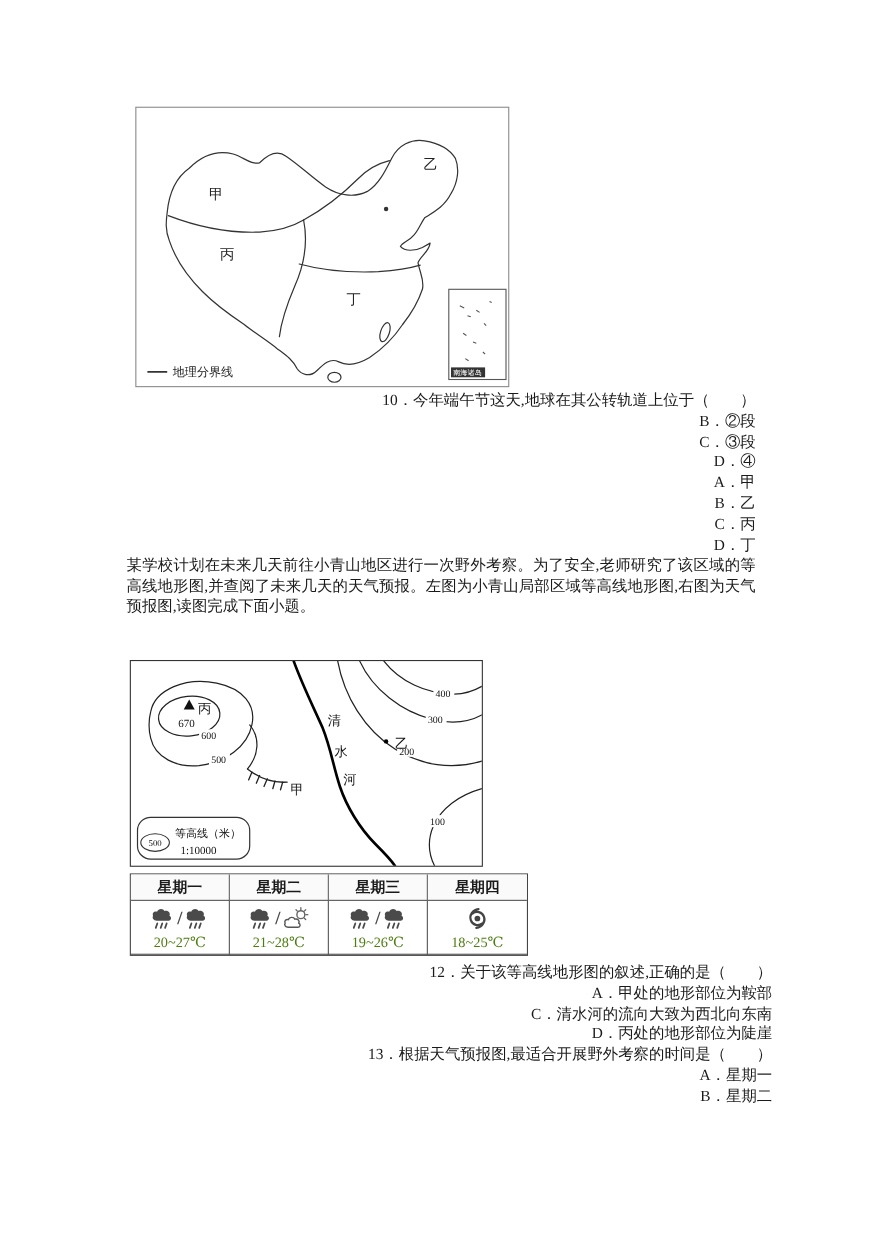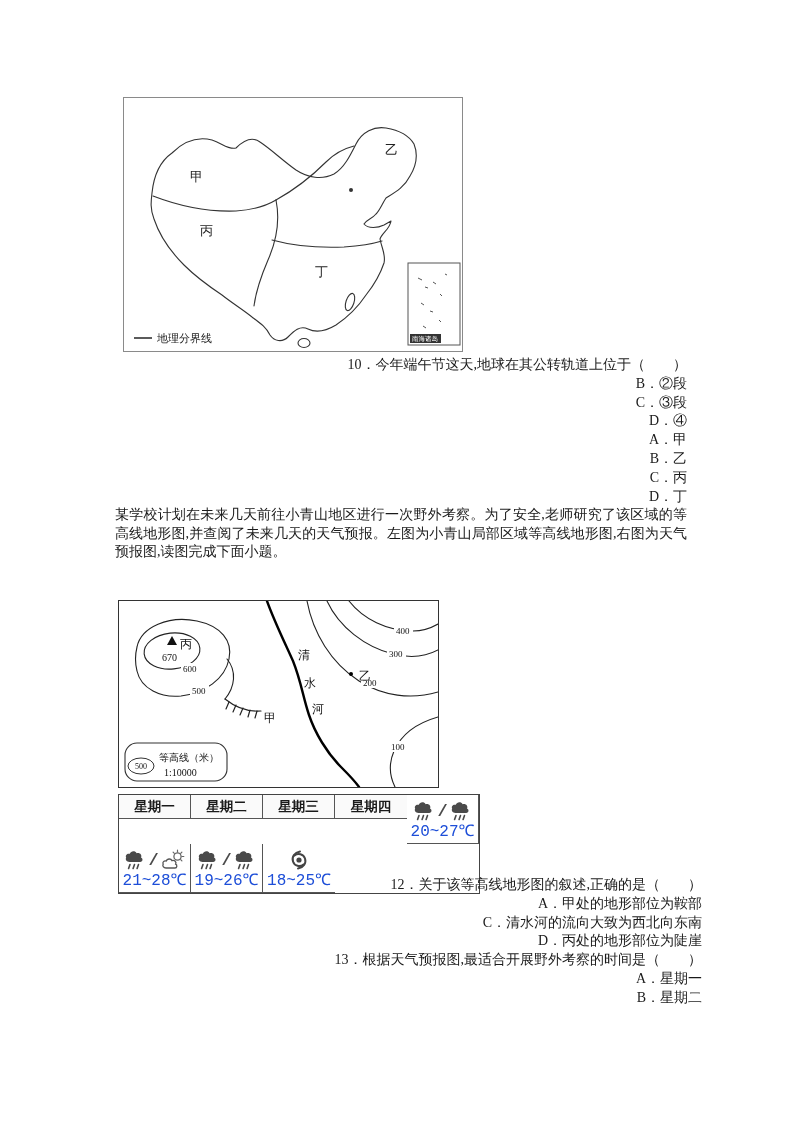--- a/index.html
+++ b/index.html
@@ -10,29 +10,29 @@
     color:#1a1a1a; font-size:14px; overflow:hidden;
   }
   .abs { position:absolute; }
   .tline { line-height:18.8px; white-space:pre;text-align:right; }
   .passage { line-height:18.5px; text-align:justify; }
   .figure { background:#fff; }
   .fig-border { border:1px solid #8a8a8a; }
   svg text { font-family:"Liberation Serif","DejaVu Serif",serif; }
 
   
-  .weather { border:1.5px solid #444; display:grid; grid-template-columns:repeat(5,1fr);font-family:Liberation Mono, monospace; }
+  .weather { border:1.5px solid #444; display:grid; grid-template-columns:repeat(4,1fr); }
   .wcell { border-right:1px solid #555; border-bottom:1px solid #555;
            display:flex; align-items:center; justify-content:center; }
   .wcell:nth-child(4n) { border-right:none; }
   .whead { height:24px; font-weight:600; font-size:13.5px; background:#fafafa; }
   .wbody { height:49px; flex-direction:column; gap:1px; }
   .icons { display:flex; align-items:center; justify-content:center; height:26px; }
   .slash { font-size:17px; color:#4a4a4a; margin:0 1px; font-weight:600; }
-  .temp { font-size:16px; color:#1d4ed8; line-height:15px; }
+  .temp { font-size:13px; color:#4d7c0f; line-height:15px; }
 </style>
 </head>
 <body>
 
 <div class="page">
 
   <div class="abs figure fig-border" style="left:123px; top:97px; width:340px; height:255px;">
     <svg width="338" height="253" viewBox="0 0 338 253">
       <g stroke="#333" fill="none" stroke-width="1.1" stroke-linejoin="round" stroke-linecap="round">
         <path d="M28 95 C30 75 38 62 48 55 C58 45 72 38 88 42 C98 45 104 52 112 50 C120 42 128 38 136 44 C148 52 158 62 172 72 C184 80 198 82 210 76 C220 70 226 58 232 46 C238 34 250 28 262 30 C274 32 284 36 290 46 C294 56 292 68 286 78 C280 90 270 95 262 100 C258 106 256 112 252 116 C248 121 242 122 240 126 C244 131 254 130 260 127 L267 123 C266 131 258 135 256 141 C258 151 262 157 260 165 C256 177 250 187 242 197 C234 209 224 219 212 227 C202 233 192 235 184 231 C176 227 170 233 164 239 C158 245 150 243 146 237 C142 229 136 225 128 219 C118 211 108 205 98 197 C86 189 72 179 60 167 C48 155 36 139 30 121 C26 111 27 103 28 95 Z"></path>

